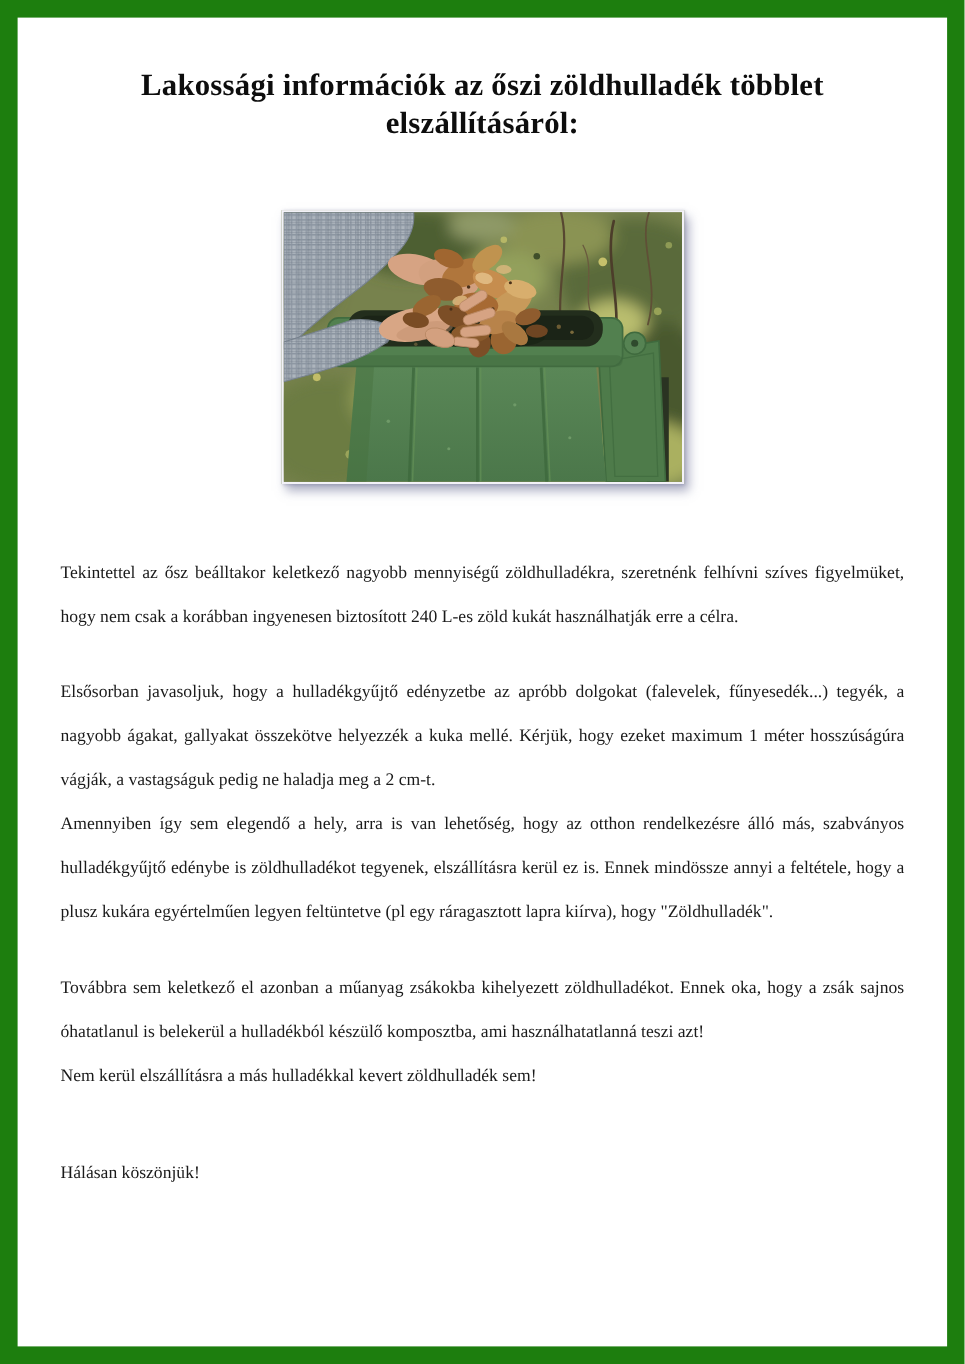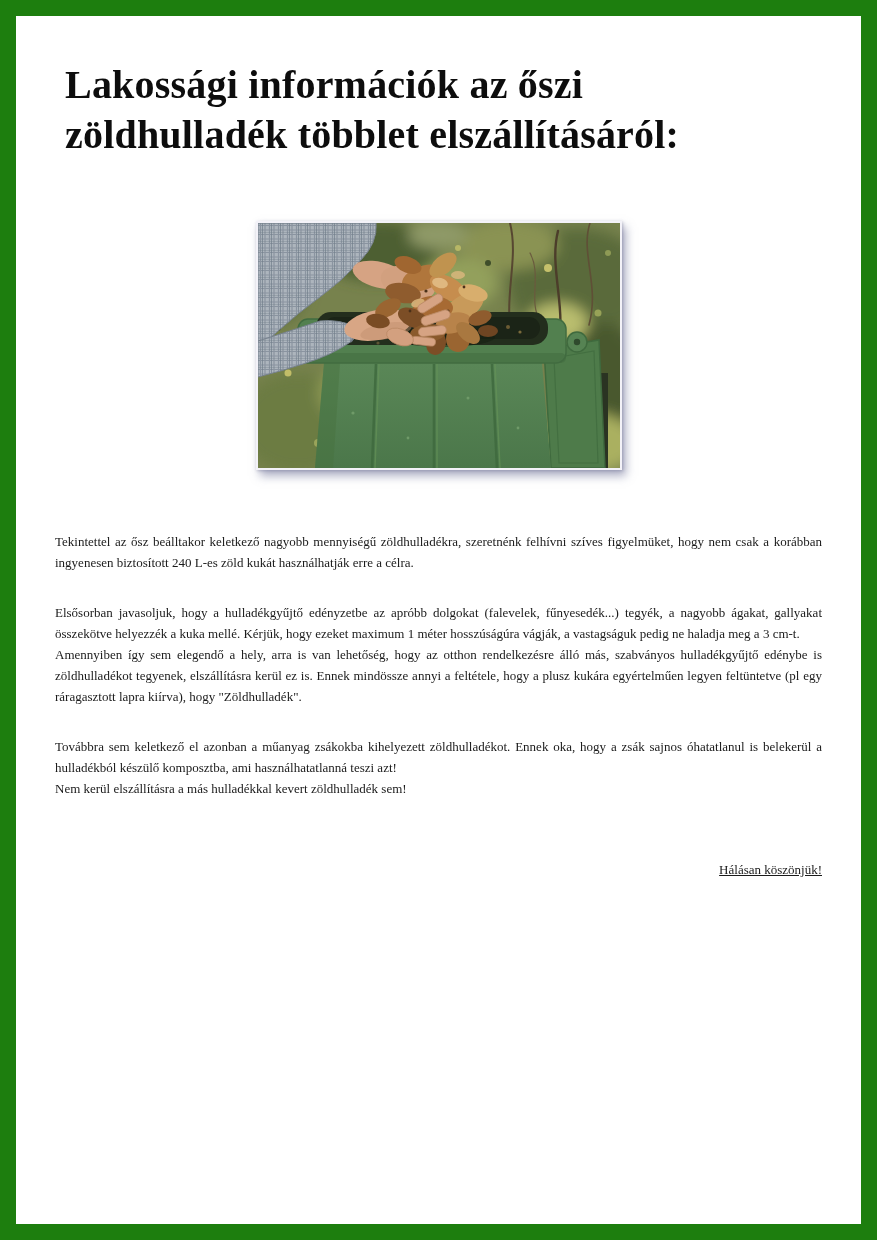--- a/index.html
+++ b/index.html
@@ -15,48 +15,46 @@
     color: #1a1a1a;
   }
   .content {
     box-sizing: border-box;
     width: 100%;
     height: 100%;
     padding: 20px 39px 0 39px;
   }
   h1.title {
     margin: 24px 10px 0 10px;
-    text-align: left;
-    font-size: 40px;
+    text-align: center;
+    font-size: 28px;
     line-height: 1.26;
     font-weight: bold;
     color: #0d0d0d;
     letter-spacing: 0.2px;
   }
   figure.photo {
     display: block;
     width: 362px;
     height: 245px;
     margin: 60px auto 61px auto;
     padding: 0;
     border: 2px solid #f3f2f8;
     box-shadow: 4px 6px 9px rgba(108,112,150,0.55), 1px 1px 3px rgba(120,120,150,0.45);
     background: #77824d;
   }
   figure.photo svg { display: block; }
-  .body-text { font-size: 13px; line-height: 21px; }
+  .body-text { font-size: 16px; line-height: 40px; }
   .para {
     margin: 0;
     text-align: justify;
   }
   .para.gap { margin-top: 29px; }
   .closing {
-    margin: 60px 0 0 0;
-    text-align: right;
-    text-decoration: underline;
+    margin: 48px 0 0 0;
   }
 </style>
 </head>
 <body>
 
 <div class="page">
   <div class="content">
 
     <h1 class="title">Lakossági információk az őszi zöldhulladék többlet elszállításáról:</h1>
 
@@ -207,21 +205,21 @@
             <rect x="160" y="105" width="28" height="9" rx="4.5" transform="rotate(-6 160 105)"></rect>
             <rect x="154" y="113" width="24" height="8" rx="4" transform="rotate(6 154 113)"></rect>
           </g>
           <ellipse cx="142" cy="114" rx="14" ry="8" transform="rotate(20 142 114)" fill="#d3a07f" stroke="#bb8a66" stroke-width="0.8"></ellipse>
         </g>
       </svg>
     </figure>
 
     <div class="body-text">
       <p class="para">Tekintettel az ősz beálltakor keletkező nagyobb mennyiségű zöldhulladékra, szeretnénk felhívni szíves figyelmüket, hogy nem csak a korábban ingyenesen biztosított 240 L-es zöld kukát használhatják erre a célra.</p>
-      <p class="para gap">Elsősorban javasoljuk, hogy a hulladékgyűjtő edényzetbe az apróbb dolgokat (falevelek, fűnyesedék...) tegyék, a nagyobb ágakat, gallyakat összekötve helyezzék a kuka mellé. Kérjük, hogy ezeket maximum 1 méter hosszúságúra vágják, a vastagságuk pedig ne haladja meg a 3 cm-t.</p>
+      <p class="para gap">Elsősorban javasoljuk, hogy a hulladékgyűjtő edényzetbe az apróbb dolgokat (falevelek, fűnyesedék...) tegyék, a nagyobb ágakat, gallyakat összekötve helyezzék a kuka mellé. Kérjük, hogy ezeket maximum 1 méter hosszúságúra vágják, a vastagságuk pedig ne haladja meg a 2 cm-t.</p>
       <p class="para">Amennyiben így sem elegendő a hely, arra is van lehetőség, hogy az otthon rendelkezésre álló más, szabványos hulladékgyűjtő edénybe is zöldhulladékot tegyenek, elszállításra kerül ez is. Ennek mindössze annyi a feltétele, hogy a plusz kukára egyértelműen legyen feltüntetve (pl egy ráragasztott lapra kiírva), hogy "Zöldhulladék".</p>
       <p class="para gap">Továbbra sem keletkező el azonban a műanyag zsákokba kihelyezett zöldhulladékot. Ennek oka, hogy a zsák sajnos óhatatlanul is belekerül a hulladékból készülő komposztba, ami használhatatlanná teszi azt!</p>
       <p class="para">Nem kerül elszállításra a más hulladékkal kevert zöldhulladék sem!</p>
       <p class="closing">Hálásan köszönjük!</p>
     </div>
 
   </div>
 </div>
 
 </body></html>

